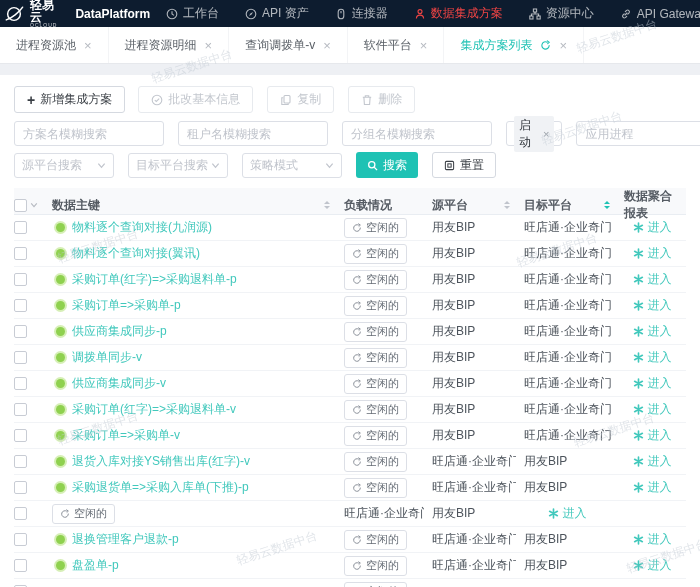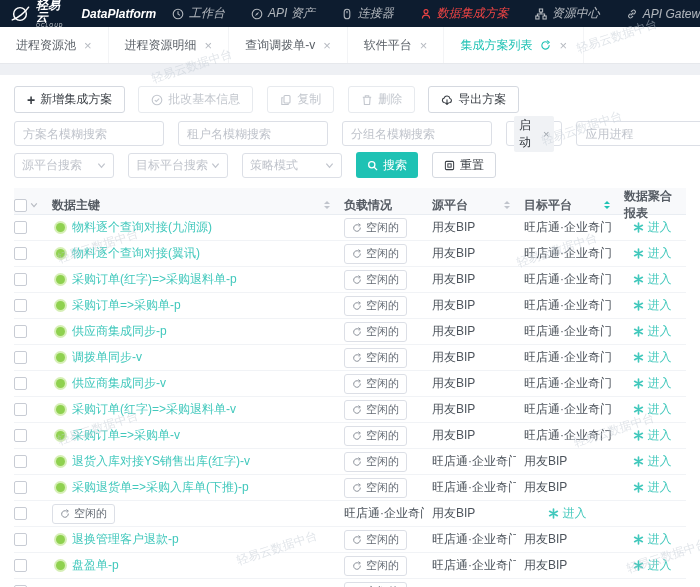--- a/index.html
+++ b/index.html
@@ -1,21 +1,21 @@
 <!DOCTYPE html>
 <html style="--accent: #1fc2b4; --link: #41c8bc; --topbar-bg: #0d1c2f; --green-dot: #8fd14f;"><head>
 <meta charset="utf-8">
 <style>
   * { box-sizing: border-box; margin: 0; padding: 0; }
   html,body { width:700px; height:587px; overflow:hidden;
     font-family:"Liberation Sans","DejaVu Sans",sans-serif; background:#eef0f4; position:relative; }
 
   
   .topbar { height:27px; background:var(--topbar-bg,#0d1c2f); display:flex; align-items:center;
-    padding:0 10px; color:#fff;font-style:italic; }
+    padding:0 4px; color:#fff; }
   .brand { display:flex; align-items:center; gap:6px; margin-right:16px; }
   .logo { width:20px; height:20px; display:inline-flex; }
   .brand-text { display:flex; flex-direction:column; line-height:1; }
   .brand-name { font-size:12px; font-weight:bold; }
   .brand-sub { font-size:5px; letter-spacing:1px; color:rgba(255,255,255,.8); }
   .product { font-size:12px; font-weight:bold; margin-left:12px; }
   .nav { display:flex; align-items:center; gap:26px; flex:1; }
   .nav-item { display:flex; align-items:center; gap:5px; font-size:12px;
     color:rgba(255,255,255,.68); cursor:pointer; white-space:nowrap; }
   .nav-item.active { color:#ef4444; }
@@ -229,27 +229,20 @@
           <path d="M3.2 3.8H1.8v6.7h6.4V9.3"></path>
         </svg>
       <span>复制</span>
     </button>
     <button class="btn disabled">
       <svg viewBox="0 0 12 12" fill="none" stroke="currentColor" stroke-width="1.1">
           <path d="M1.8 3.3h8.4M4.3 3.3V1.8h3.4v1.5M2.9 3.3l.5 7.2h5.2l.5-7.2"></path>
         </svg>
       <span>删除</span>
     </button>
-    <button class="btn gap-l">
-      <svg viewBox="0 0 12 12" fill="none" stroke="currentColor" stroke-width="1.1" stroke-linecap="round">
-          <path d="M3.3 8.6a2.3 2.3 0 0 1-.2-4.5 3 3 0 0 1 5.8.4 2.1 2.1 0 0 1-.2 4.1"></path>
-          <path d="M6 5.8v4.6M6 10.4 4.6 9M6 10.4 7.4 9"></path>
-        </svg>
-      <span>导出方案</span>
-    </button>
   </div>
 
   <div class="filters">
     <div class="f-row">
       <input class="f-input" placeholder="方案名模糊搜索" style="">
       <input class="f-input" placeholder="租户名模糊搜索" style="">
       <input class="f-input" placeholder="分组名模糊搜索" style="">
       <div class="f-select tags">
         <span class="tag">
           <span>启动</span>

